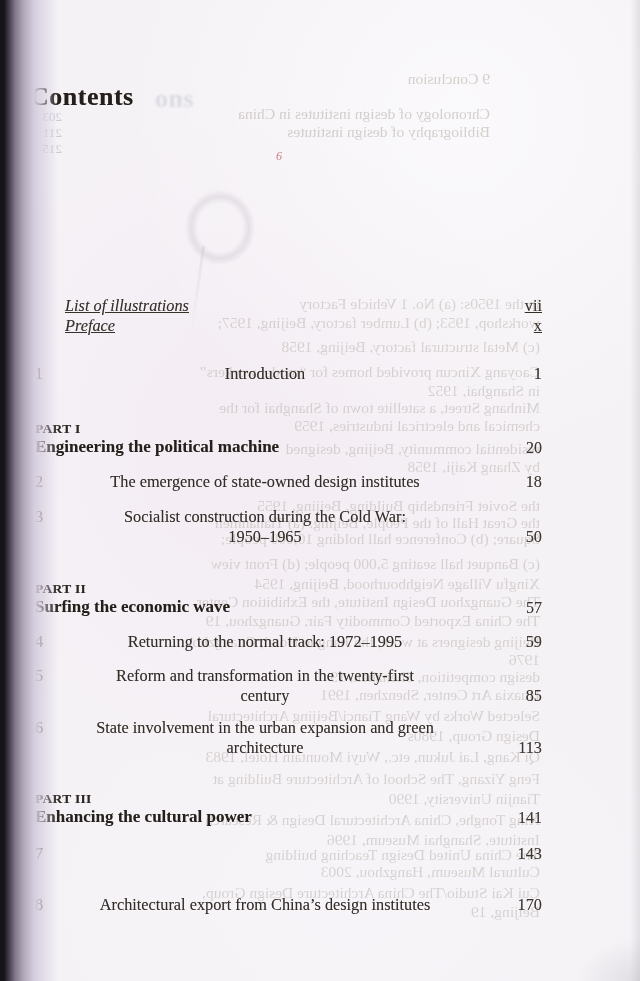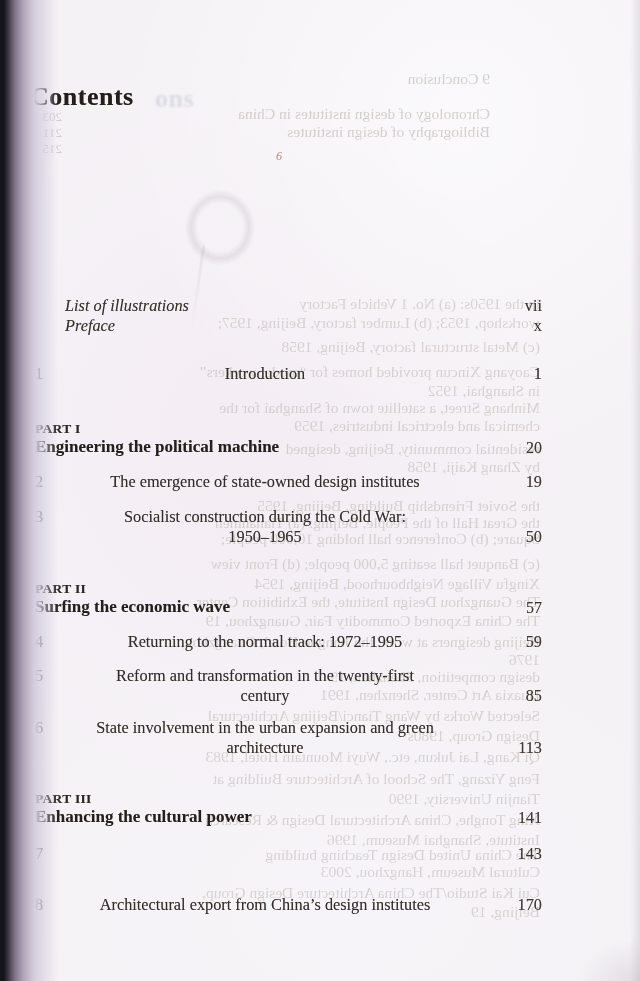--- a/index.html
+++ b/index.html
@@ -27,21 +27,21 @@
     position:absolute;right:0;bottom:0;width:90px;height:60px;
     background:radial-gradient(100% 100% at 100% 100%, rgba(160,155,165,.25) 0%, rgba(160,155,165,0) 70%);
   }
   
   .title{
     position:absolute;left:30px;top:82px;margin:0;
     font-size:26px;font-weight:700;letter-spacing:.5px;color:#241f1b;
     text-shadow:0 0 .6px rgba(40,30,25,.55);
   }
   .frow,.crow,.prow{display:flex;}
-  .frow{position:absolute;left:65px;width:477px;font-style:italic;font-size:16.3px;line-height:19.5px;}
+  .frow{position:absolute;left:65px;width:477px;font-style:italic;font-size:16.3px;line-height:19.5px;text-decoration:underline;}
   .flabel{flex:1;}
   .fpage{font-style:normal;color:#3c3630;}
   .crow{position:absolute;left:35px;width:507px;font-size:16.3px;line-height:19.5px;}
   .cnum{width:30px;flex:none;color:#6b655d;}
   .cttl{width:400px;flex:none;color:#332d28;text-align:center;}
   .cttl .l{display:block;}
   .cpg{flex:1;text-align:right;align-self:flex-end;color:#3c3630;}
   .part{position:absolute;left:35px;width:507px;}
   .plabel{font-size:13.5px;line-height:17px;font-weight:700;color:#2b2521;letter-spacing:.3px;}
   .prow{width:100%;}
@@ -160,21 +160,21 @@
       <span class="cpg">20</span>
     </div>
   </div>
 
   <div class="crow" style="top:472px">
     <span class="cnum">2</span>
     <span class="cttl">
         <span class="l">The emergence of state-owned design institutes</span>
         <span class="l"></span>
       </span>
-    <span class="cpg">19</span>
+    <span class="cpg">18</span>
   </div>
 
   <div class="crow" style="top:507px">
     <span class="cnum">3</span>
     <span class="cttl">
         <span class="l">Socialist construction during the Cold War:</span>
         <span class="l">1950–1965</span>
       </span>
     <span class="cpg">50</span>
   </div>

